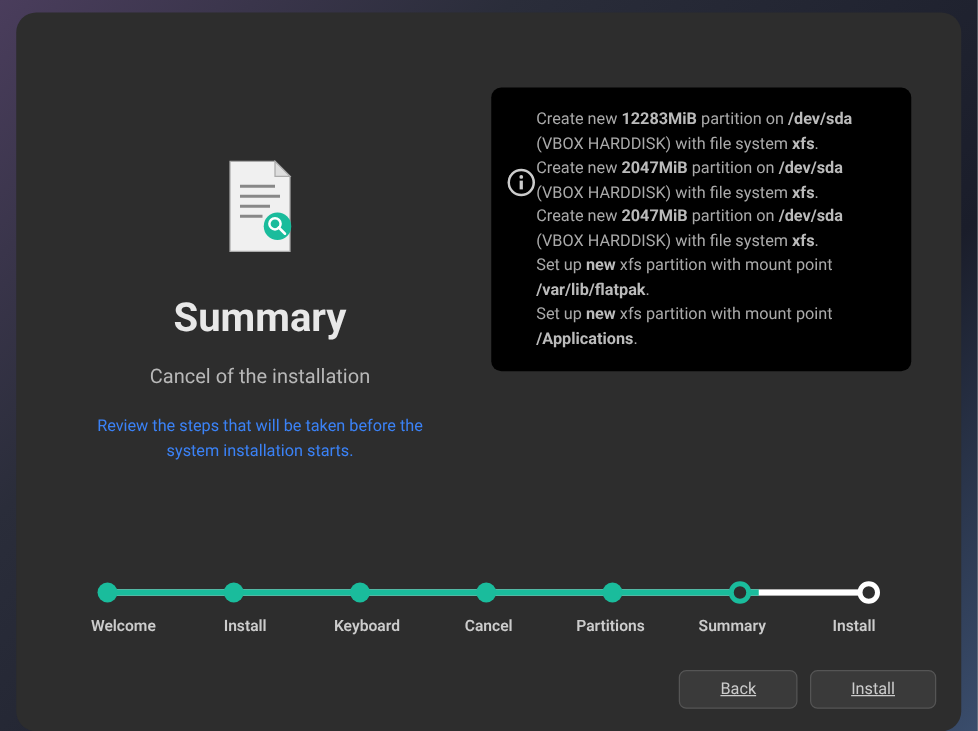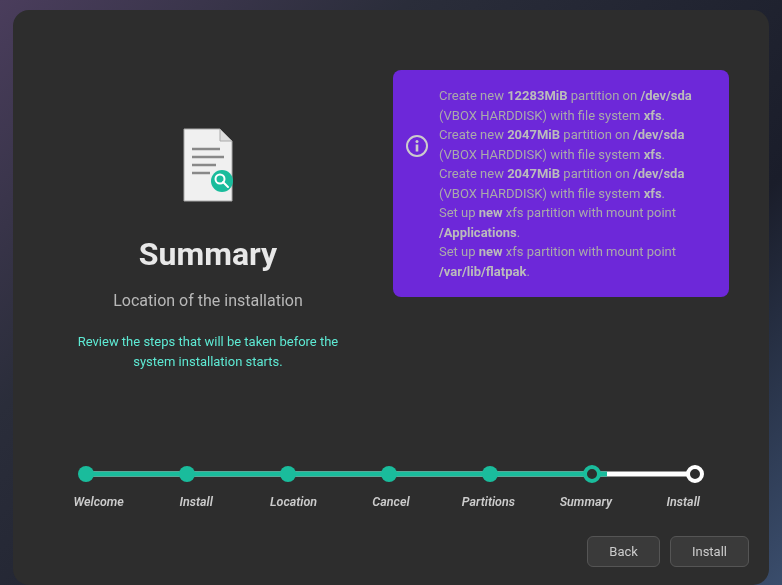--- a/index.html
+++ b/index.html
@@ -58,37 +58,36 @@
       color: #e8e8e8;
       margin-bottom: 18px;
     }
     .subtitle {
       font-size: 16px;
       color: #b8b8b8;
       margin-bottom: 22px;
     }
     .description {
       font-size: 13px;
-      color: #5eead4;
+      color: #3b82f6;
       line-height: 1.5;
       max-width: 280px;
     }
     .right-panel {
       flex: 1;
       display: flex;
       align-items: flex-start;
       padding-top: 30px;
     }
     .summary-box {
-      background: #6d28d9;
+      background: #000000;
       border-radius: 8px;
       padding: 16px 16px 16px 12px;
       width: 100%;
       display: flex;
-      gap: 10px;
       align-items: flex-start;
     }
     .info-icon {
       flex: 0 0 24px;
       height: 24px;
       align-self: flex-start;
       margin-top: 48px;
     }
     .info-icon svg {
       width: 100%;
@@ -161,43 +160,43 @@
       height: 18px;
       border: 4px solid #fff;
       background: #2d2d2d;
       margin-top: -1px;
     }
     .stepper-labels {
       display: flex;
       justify-content: space-between;
       margin-left: -28px;
       margin-right: -28px;
-      font-style: italic;
     }
     .step-label {
       flex: 1;
       text-align: center;
       font-size: 12.5px;
       font-weight: 600;
       color: #ccc;
     }
     .footer {
       padding: 12px 20px 18px 20px;
       display: flex;
       justify-content: flex-end;
       gap: 10px;
     }
     .btn {
-      padding: 7px 21px;
+      padding: 7px 32px;
       border-radius: 6px;
       border: 1px solid #555;
       background: #3a3a3a;
       color: #ccc;
       font-size: 13px;
       cursor: pointer;
+      text-decoration: underline;
     }
   </style>
 </head>
 <body>
 
 <div class="window">
   <div class="main-content">
 
     <div class="left-panel">
       <div class="doc-icon">
@@ -207,39 +206,39 @@
           <line x1="16" y1="24" x2="44" y2="24" stroke="#888" stroke-width="2.5"></line>
           <line x1="16" y1="32" x2="48" y2="32" stroke="#888" stroke-width="2.5"></line>
           <line x1="16" y1="40" x2="40" y2="40" stroke="#888" stroke-width="2.5"></line>
           <line x1="16" y1="48" x2="34" y2="48" stroke="#888" stroke-width="2.5"></line>
           <circle cx="46" cy="56" r="11" fill="#1abc9c"></circle>
           <circle cx="44" cy="54" r="4.5" fill="none" stroke="#fff" stroke-width="2"></circle>
           <line x1="47" y1="57" x2="52" y2="62" stroke="#fff" stroke-width="2" stroke-linecap="round"></line>
         </svg>
       </div>
       <h1 class="title">Summary</h1>
-      <p class="subtitle">Location of the installation</p>
+      <p class="subtitle">Cancel of the installation</p>
       <p class="description">Review the steps that will be taken before the system installation starts.</p>
     </div>
 
     <div class="right-panel">
       <div class="summary-box">
         <div class="info-icon">
           <svg viewBox="0 0 24 24">
             <circle cx="12" cy="12" r="10" fill="none" stroke="#ccc" stroke-width="2"></circle>
             <circle cx="12" cy="7.5" r="1.5" fill="#ccc"></circle>
             <rect x="10.7" y="10.5" width="2.6" height="7" fill="#ccc"></rect>
           </svg>
         </div>
         <div class="summary-text" id="summary-lines">
             <p>Create new <strong>12283MiB</strong> partition on <strong>/dev/sda</strong> (VBOX HARDDISK) with file system <strong>xfs</strong>.</p>
             <p>Create new <strong>2047MiB</strong> partition on <strong>/dev/sda</strong> (VBOX HARDDISK) with file system <strong>xfs</strong>.</p>
             <p>Create new <strong>2047MiB</strong> partition on <strong>/dev/sda</strong> (VBOX HARDDISK) with file system <strong>xfs</strong>.</p>
+            <p>Set up <strong>new</strong> xfs partition with mount point <strong>/var/lib/flatpak</strong>.</p>
             <p>Set up <strong>new</strong> xfs partition with mount point <strong>/Applications</strong>.</p>
-            <p>Set up <strong>new</strong> xfs partition with mount point <strong>/var/lib/flatpak</strong>.</p>
           </div>
       </div>
     </div>
 
   </div>
 
   <div class="stepper">
     <div class="stepper-track">
       <div class="stepper-line"></div>
       <div class="stepper-line-progress"></div>
@@ -249,21 +248,21 @@
           <div class="dot"></div>
           <div class="dot"></div>
           <div class="dot"></div>
           <div class="dot current"></div>
           <div class="dot pending"></div>
         </div>
     </div>
     <div class="stepper-labels" id="stepper-labels">
         <div class="step-label">Welcome</div>
         <div class="step-label">Install</div>
-        <div class="step-label">Location</div>
+        <div class="step-label">Keyboard</div>
         <div class="step-label">Cancel</div>
         <div class="step-label">Partitions</div>
         <div class="step-label">Summary</div>
         <div class="step-label">Install</div>
       </div>
   </div>
 
   <div class="footer">
     <button class="btn">Back</button>
     <button class="btn">Install</button>

